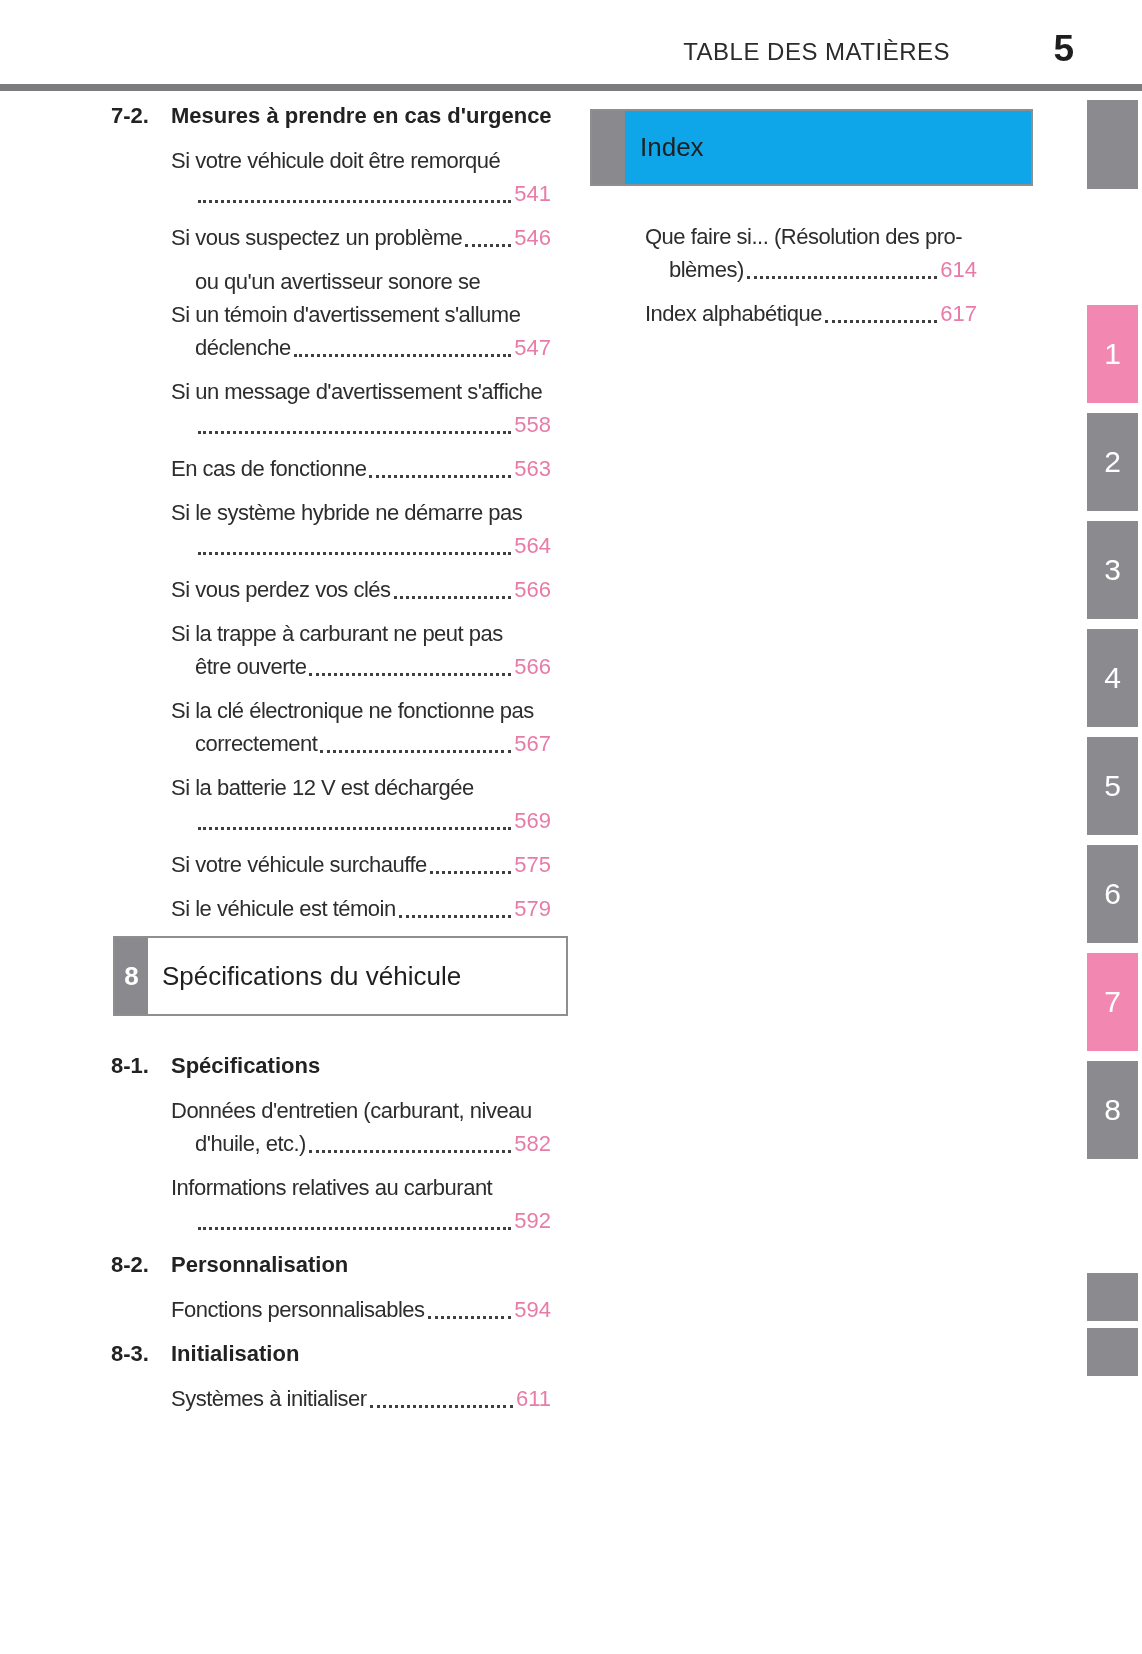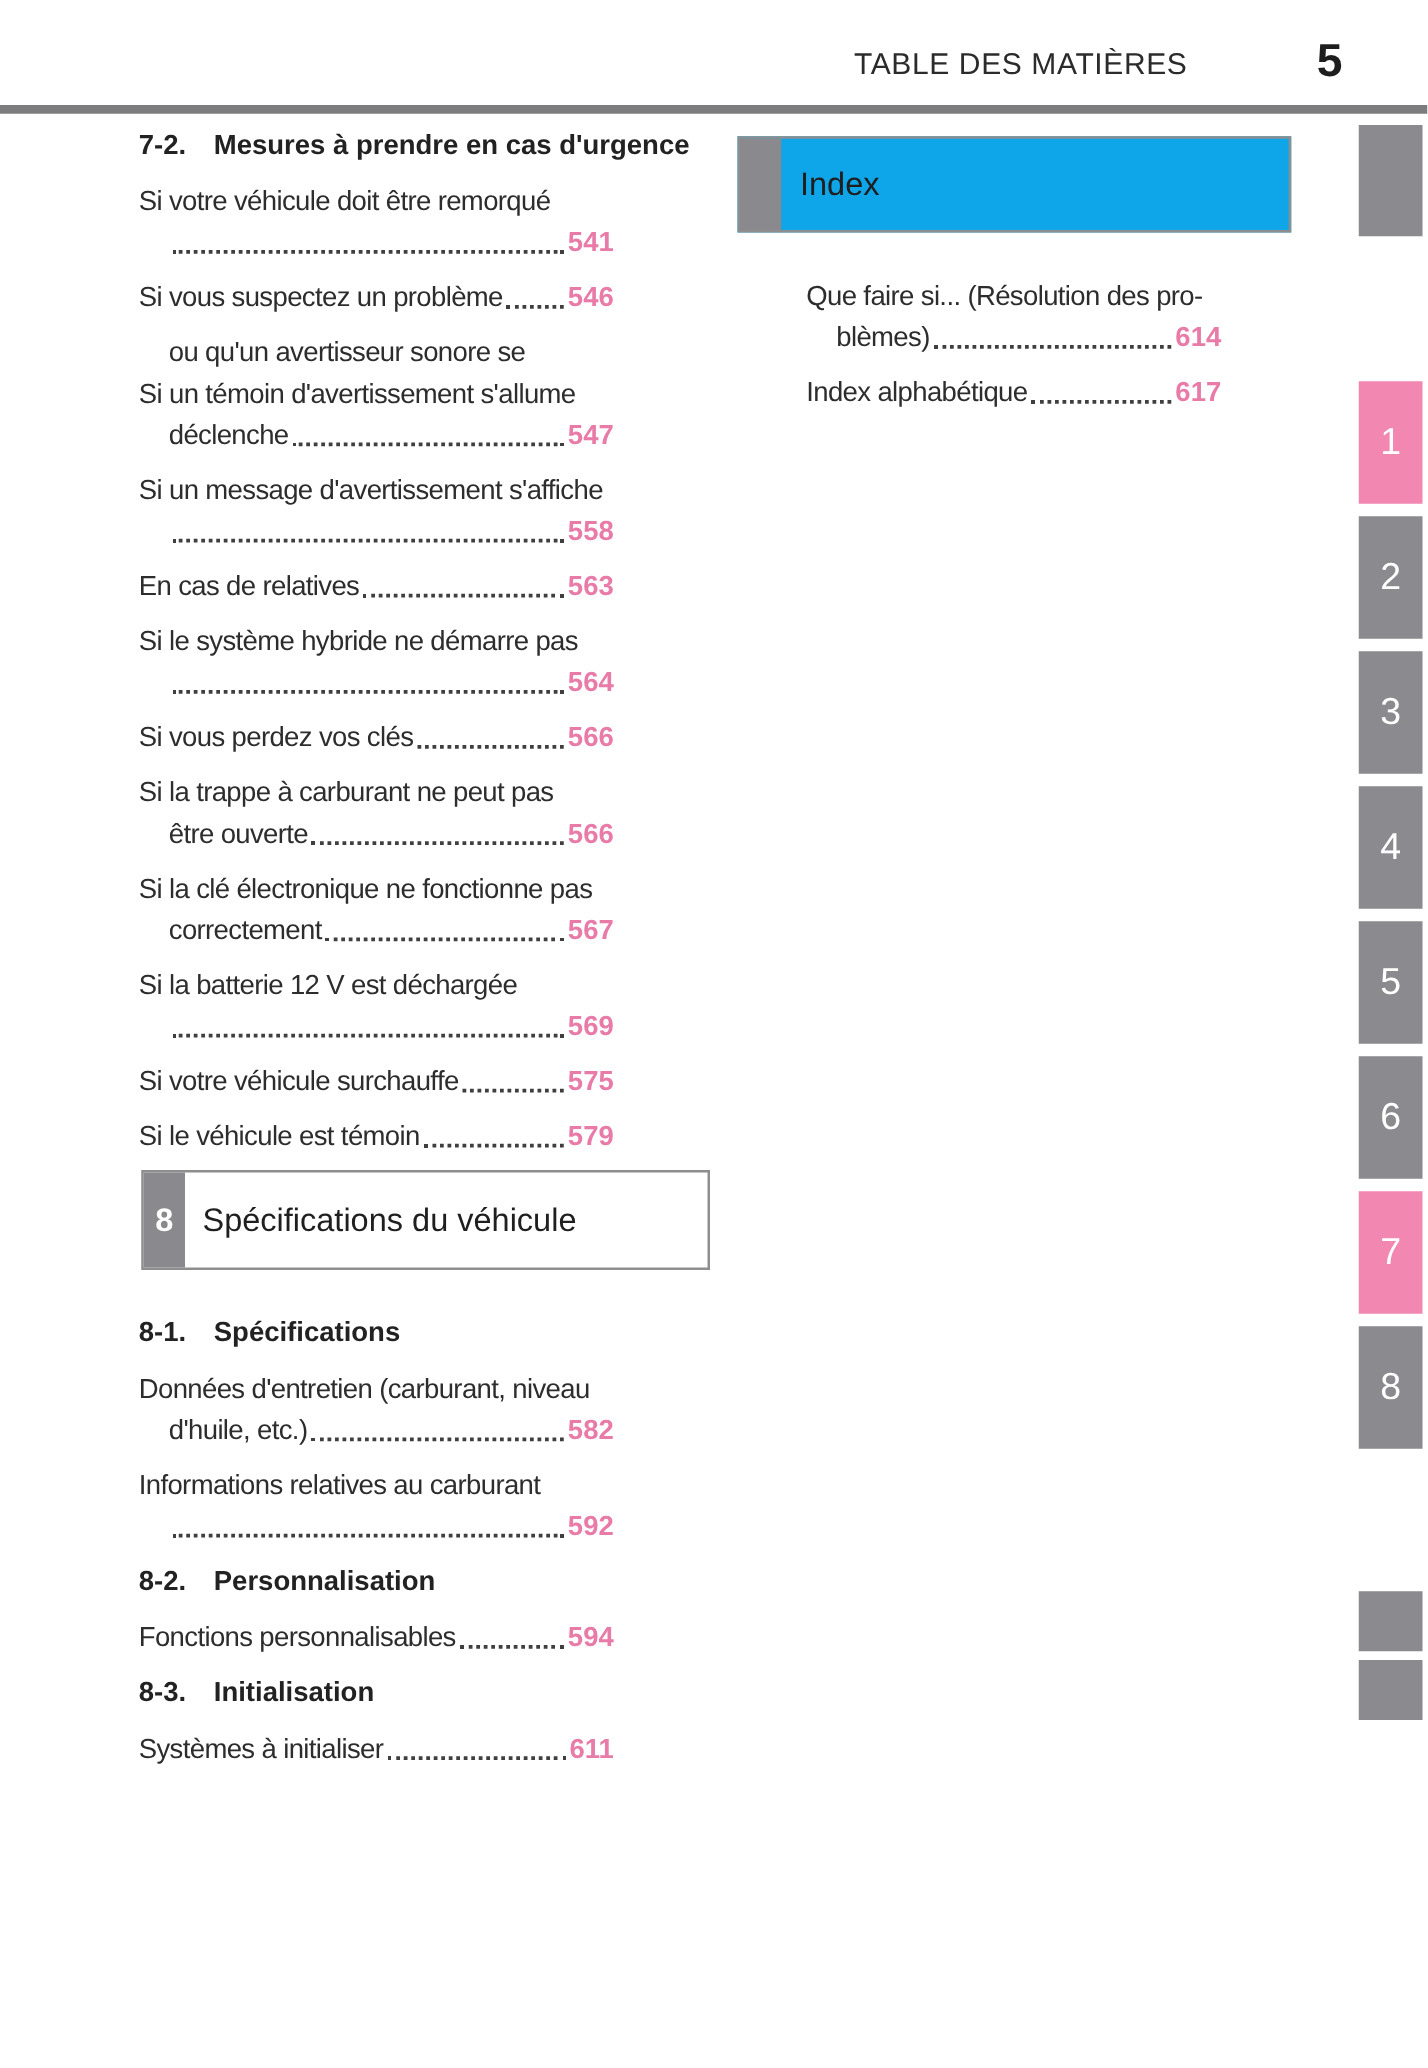--- a/index.html
+++ b/index.html
@@ -8,26 +8,26 @@
     font-family:"Liberation Sans", sans-serif;color:#2d2d2d;
   }
   
   .hdr-title{position:absolute;top:38px;right:192px;font-size:24px;letter-spacing:.5px;color:#2b2b2b;white-space:nowrap}
   .hdr-num{position:absolute;top:28px;right:68px;font-size:37px;font-weight:700;color:#1e1e1e}
   .rule{position:absolute;left:0;top:84px;width:1142px;height:7px;background:#7c7c7e}
 
   
   .heading{display:flex;font-weight:700;font-size:22px;line-height:33px;margin-bottom:12px;color:#222;white-space:nowrap}
   .heading .lbl{width:60px;flex-shrink:0}
-  .entry{width:380px;margin-bottom:11px;font-size:22px;letter-spacing:-0.5px}
+  .entry{margin-left:60px;width:380px;margin-bottom:11px;font-size:22px;letter-spacing:-0.5px}
   .row{display:flex;line-height:33px;white-space:nowrap}
   .row.ind{padding-left:24px}
   .t{flex-shrink:0}
   .leader{flex:1;min-width:6px;border-bottom:3px dotted #3f3f3f;align-self:flex-end;margin:0 3px 7px 3px}
-  .num{flex-shrink:0;font-weight:700;font-size:22px;color:#e87ba7;letter-spacing:0}
+  .num{flex-shrink:0;font-weight:400;font-size:22px;color:#e87ba7;letter-spacing:0}
 
   
   .left{position:absolute;left:111px;top:99px;width:446px}
 
   .chapter-box{position:relative;margin:11px 0 33px 2px;width:451px;height:76px;border:2px solid #8e8e8e;background:#fff}
   .cbar{position:absolute;left:0;top:0;bottom:0;width:33px;background:#8a8a8e;color:#fff;font-weight:700;font-size:26px;display:flex;align-items:center;justify-content:center}
   .ctitle{position:absolute;left:47px;top:0;bottom:0;display:flex;align-items:center;font-size:26px;font-weight:400;color:#1f1f1f;white-space:nowrap}
 
   
   .index-area{position:absolute;left:590px;top:109px;width:443px}
@@ -105,21 +105,21 @@
       </div>
     <div class="row ind">
         <span class="t"></span>
         <span class="leader"></span>
         <span class="num">558</span>
       </div>
   </div>
 
   <div class="entry">
     <div class="row">
-        <span class="t">En cas de relatives</span>
+        <span class="t">En cas de fonctionne</span>
         <span class="leader"></span>
         <span class="num">563</span>
       </div>
   </div>
 
   <div class="entry">
     <div class="row">
         <span class="t">Si le système hybride ne démarre pas</span>
       </div>
     <div class="row ind">

